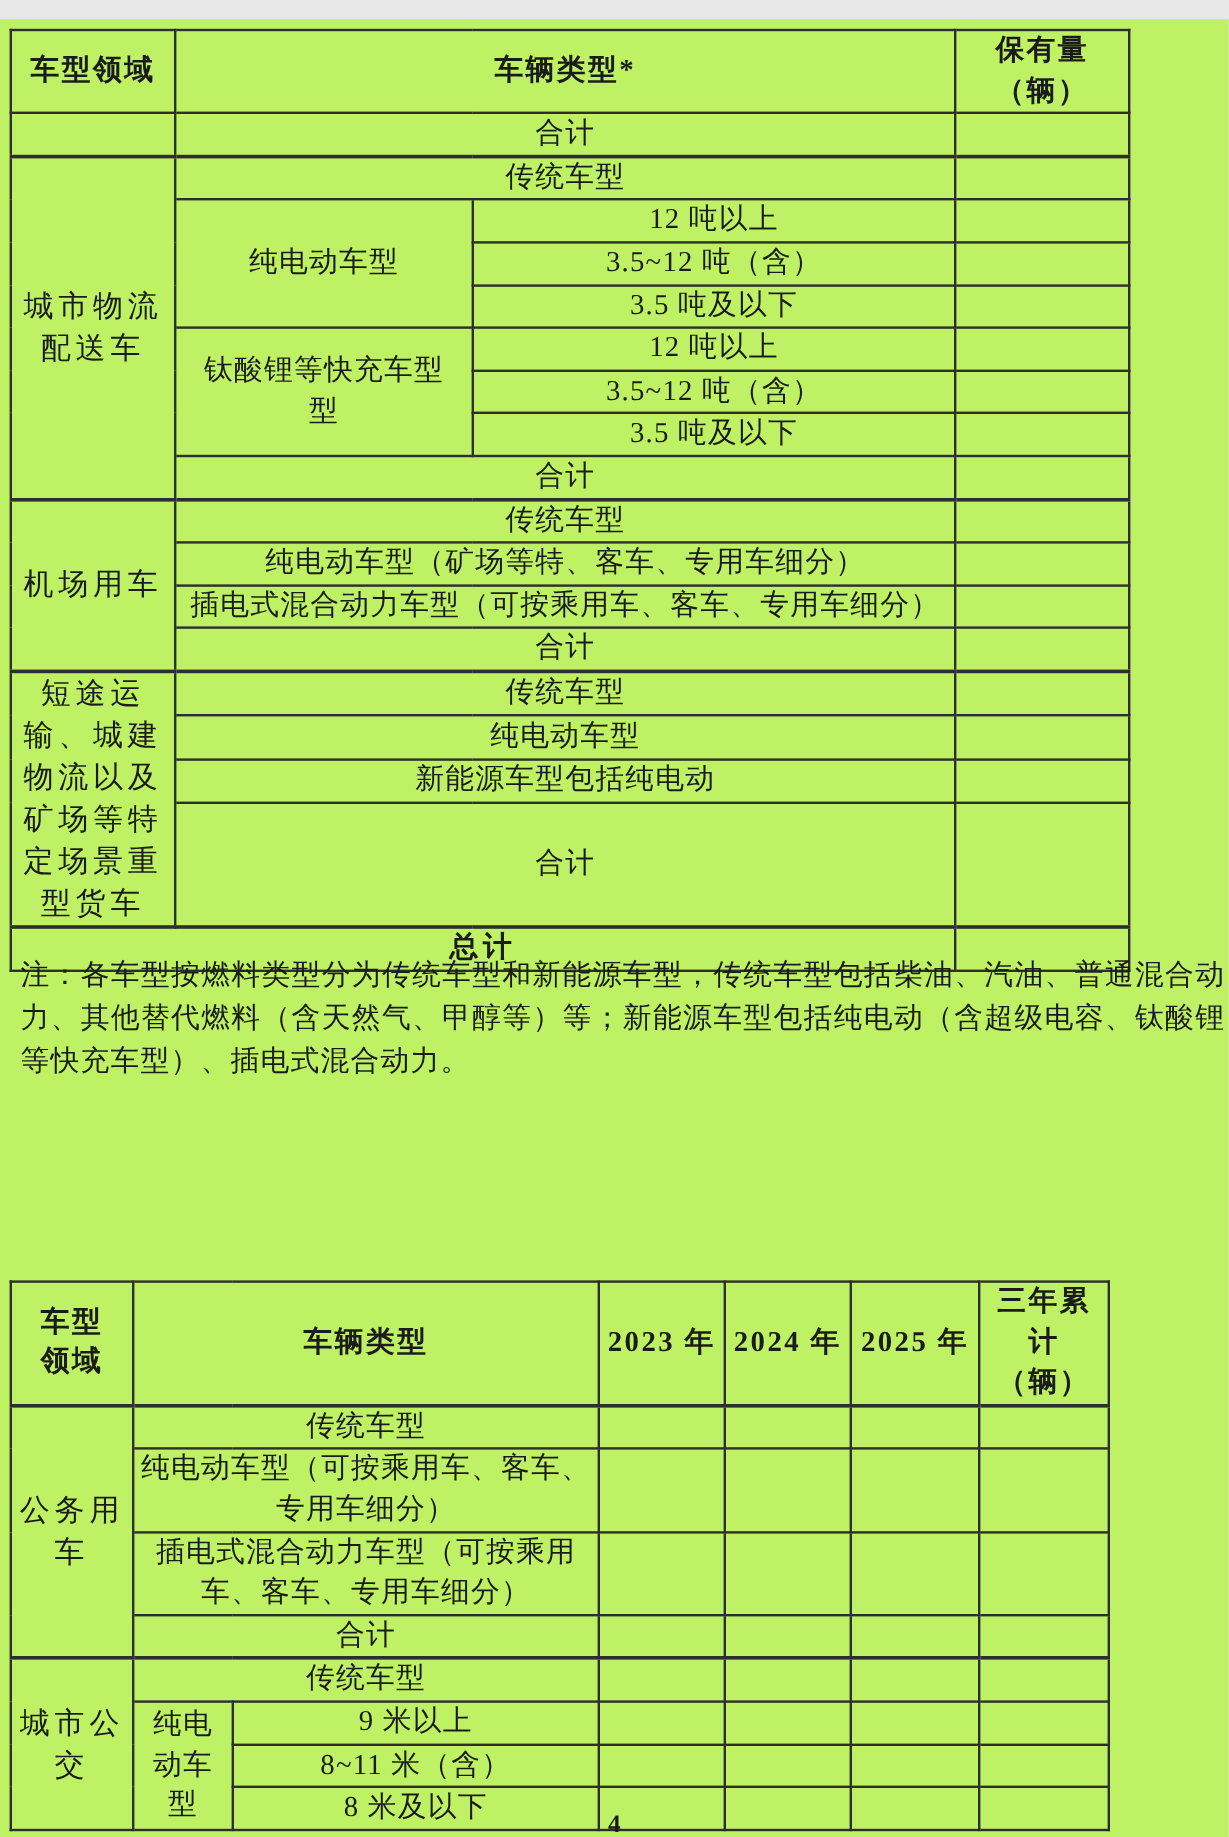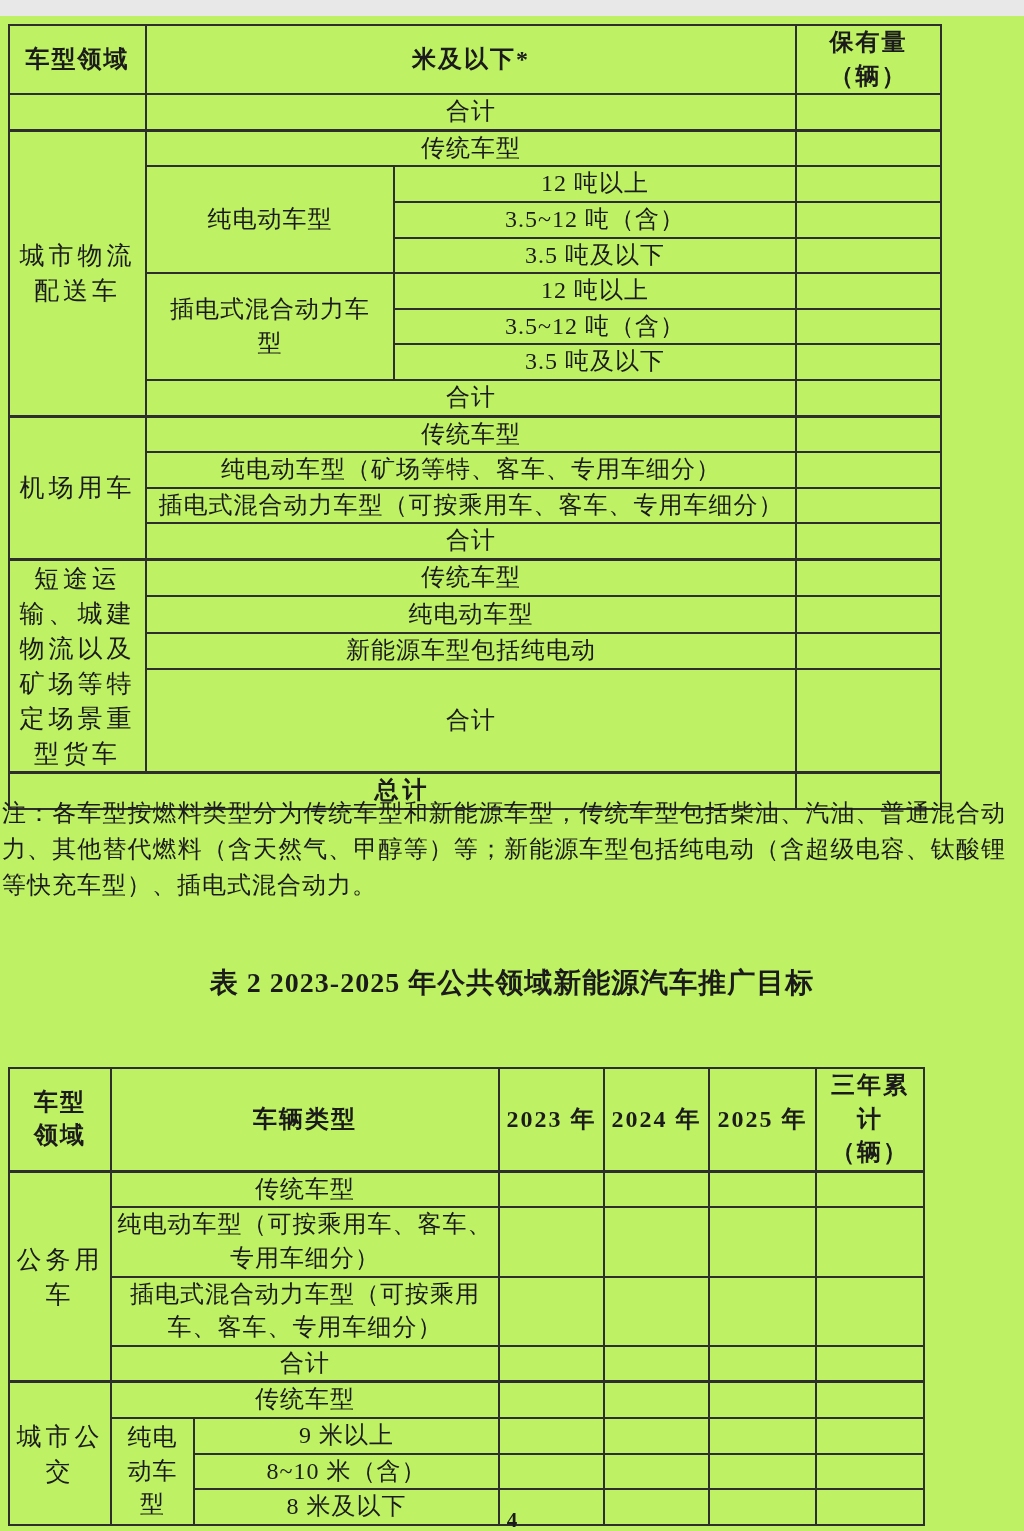--- a/index.html
+++ b/index.html
@@ -27,21 +27,21 @@
   tr.h34 td{height:30px;}
   tr.h102 td{height:98px;}
   #t1{position:absolute;left:8px;top:8px;}
   #t1 col.c1{width:137px;} #t1 col.c2{width:248px;}
   #t1 col.c3{width:402px;} #t1 col.c4{width:145px;}
   #t2{position:absolute;left:8px;top:1051px;}
   #t2 col.d1{width:102px;} #t2 col.d2{width:83px;} #t2 col.d3{width:305px;}
   #t2 col.d4{width:105px;} #t2 col.d5{width:105px;} #t2 col.d6{width:107px;}
   #t2 col.d7{width:108px;}
   .note{
-    position:absolute;left:2px;top:779px;width:1004px;
+    position:absolute;left:17px;top:779px;width:1004px;
     font-size:24px;line-height:36px;text-align:justify;letter-spacing:1px;
   }
   .title2{
     position:absolute;left:0;top:948px;width:1024px;text-align:center;
     font-size:28px;font-weight:bold;letter-spacing:1px;
   }
   .pagenum{
     position:absolute;left:0;top:1492px;width:1024px;text-align:center;
     font-size:21px;font-weight:bold;
   }
@@ -54,21 +54,21 @@
   <table id="t1">
     <colgroup>
         <col class="c1">
         <col class="c2">
         <col class="c3">
         <col class="c4">
       </colgroup>
     <tbody>
         <tr class="hd h64">
       <td>车型领域</td>
-      <td colspan="2">米及以下*</td>
+      <td colspan="2">车辆类型*</td>
       <td class="pre">保有量
 （辆）</td>
     </tr>
     <tr class="h35">
       <td></td>
       <td colspan="2">合计</td>
       <td></td>
     </tr>
     <tr class="h35 sec">
       <td rowspan="8" class="cat pre">城市物流
@@ -83,21 +83,21 @@
     </tr>
     <tr class="h35">
       <td>3.5~12 吨（含）</td>
       <td></td>
     </tr>
     <tr class="h36">
       <td>3.5 吨及以下</td>
       <td></td>
     </tr>
     <tr class="h35">
-      <td rowspan="3" class="pre">插电式混合动力车
+      <td rowspan="3" class="pre">钛酸锂等快充车型
 型</td>
       <td>12 吨以上</td>
       <td></td>
     </tr>
     <tr class="h35">
       <td>3.5~12 吨（含）</td>
       <td></td>
     </tr>
     <tr class="h36">
       <td>3.5 吨及以下</td>
@@ -148,21 +148,20 @@
     </tr>
     <tr class="h35 sec">
       <td colspan="3" class="bold">总计</td>
       <td></td>
     </tr>
   </tbody>
     </table>
 
   <div class="note">注：各车型按燃料类型分为传统车型和新能源车型，传统车型包括柴油、汽油、普通混合动力、其他替代燃料（含天然气、甲醇等）等；新能源车型包括纯电动（含超级电容、钛酸锂等快充车型）、插电式混合动力。</div>
 
-  <div class="title2">表 2 2023-2025 年公共领域新能源汽车推广目标</div>
 
   <table id="t2">
     <colgroup>
       <col class="d1">
         <col class="d2">
         <col class="d3">
         <col class="d4">
       <col class="d5">
         <col class="d6">
         <col class="d7">
@@ -223,21 +222,21 @@
       <td rowspan="3" class="pre">纯电
 动车
 型</td>
       <td>9 米以上</td>
       <td></td>
       <td></td>
       <td></td>
       <td></td>
     </tr>
     <tr class="h36">
-      <td>8~10 米（含）</td>
+      <td>8~11 米（含）</td>
       <td></td>
       <td></td>
       <td></td>
       <td></td>
     </tr>
     <tr class="h35">
       <td>8 米及以下</td>
       <td></td>
       <td></td>
       <td></td>

